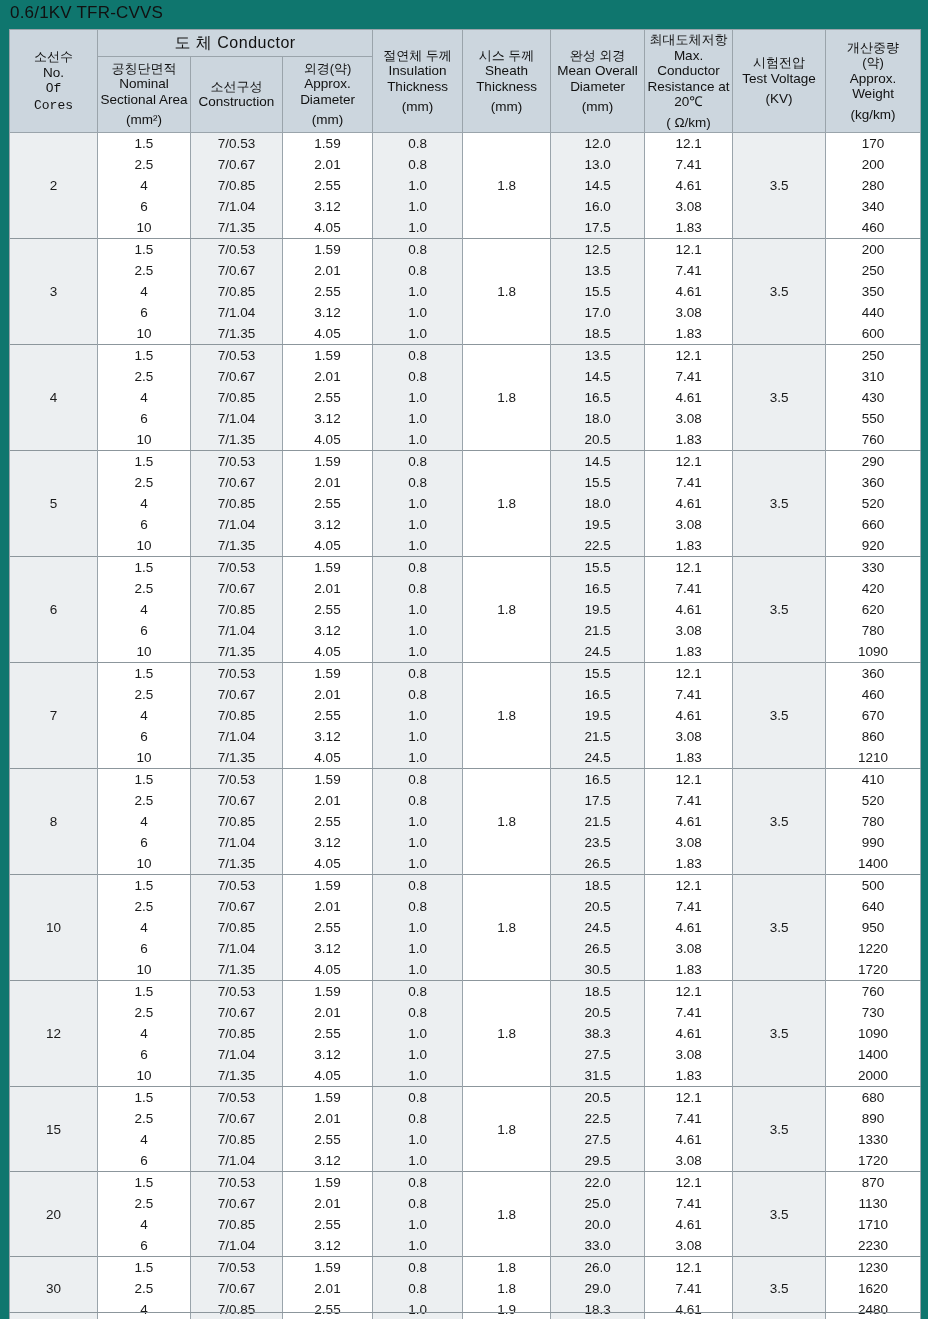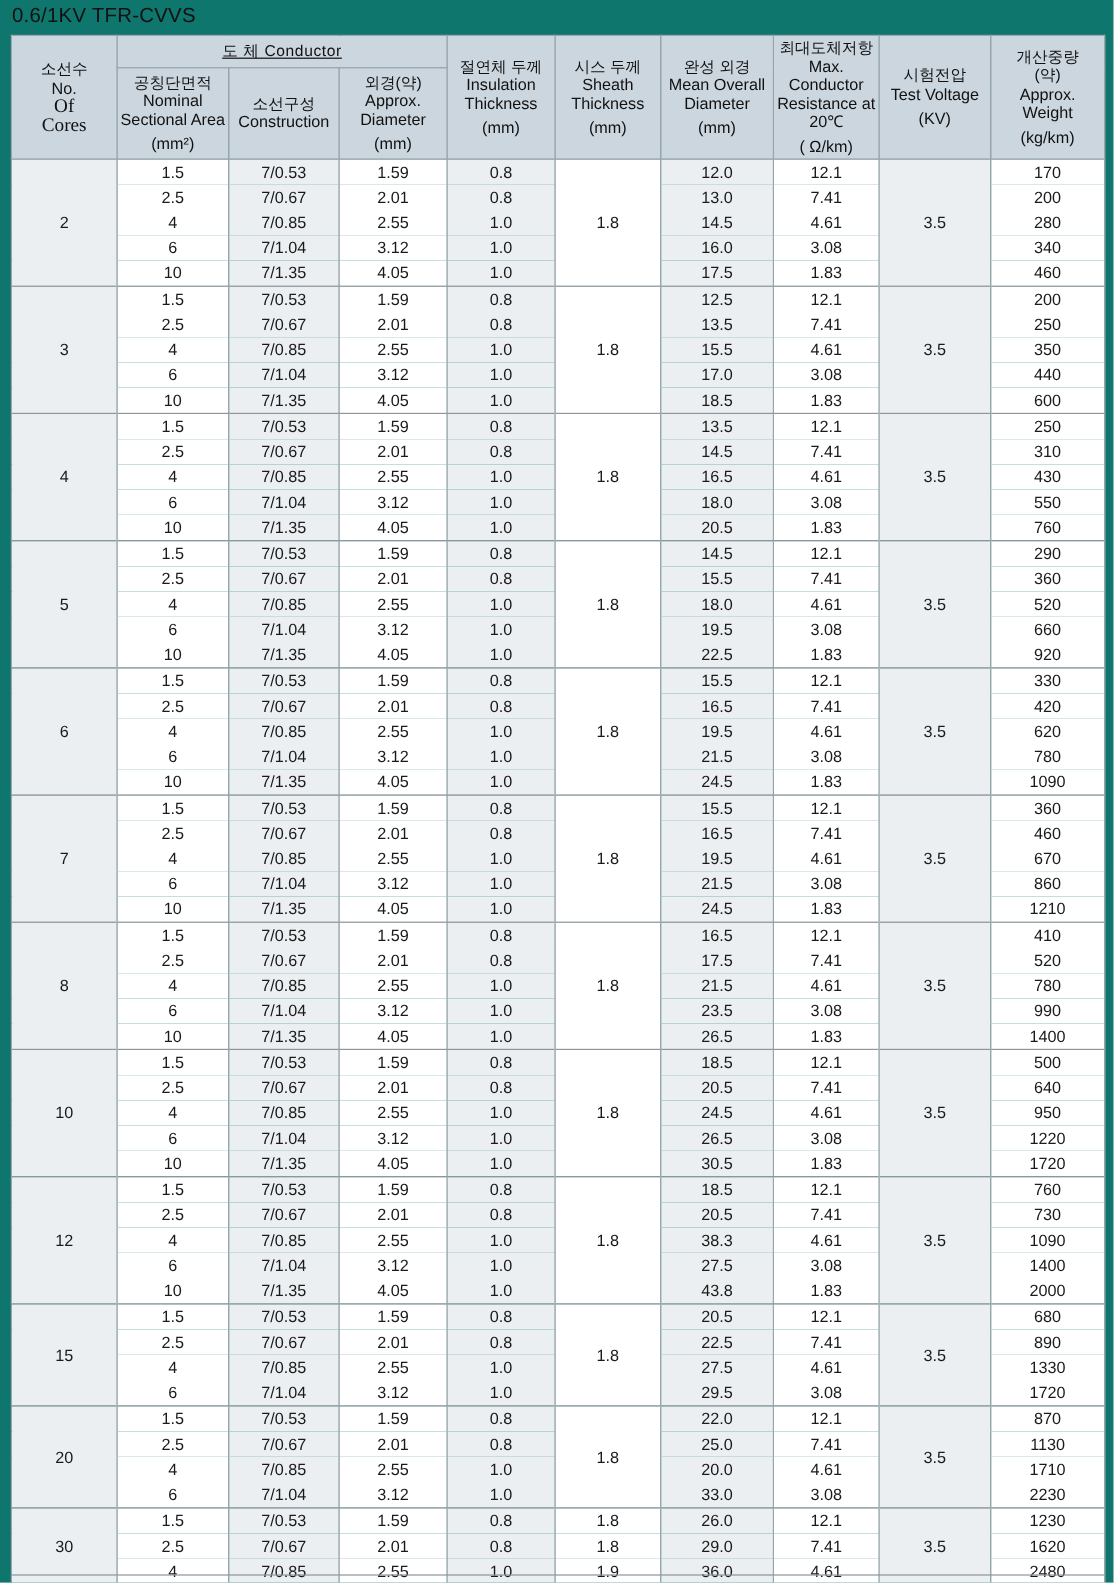--- a/index.html
+++ b/index.html
@@ -47,27 +47,26 @@
     border: 1px solid #9aa4ab;
     color: #111111;
     font-weight: normal;
     font-size: 13.5px;
     line-height: 15.5px;
     padding: 2px 2px;
     vertical-align: middle;
     text-align: center;
   }
   thead th.grouphead {
-    font-size: 13px;
+    font-size: 16px;
     letter-spacing: 0.5px;
     padding: 4px 0 5px;
-    text-decoration: underline;
   }
   .kr { font-size: 13px; }
-  .serif { font-family: Liberation Serif, serif; font-size: 16px; }
+  .serif { font-family: Liberation Mono, monospace; font-size: 13px; }
   .unit { display: block; margin-top: 5px; }
 
   
   tbody td {
     font-size: 13.5px;
     color: #1a1a1a;
     text-align: center;
     vertical-align: middle;
     border-left: 1px solid #9aa4ab;
     border-right: 1px solid #9aa4ab;
@@ -595,21 +594,21 @@
           <td class="sh">1.0</td>
           <td class="sh">27.5</td>
           <td>3.08</td>
           <td>1400</td>
         </tr>
         <tr class="group-last">
           <td>10</td>
           <td class="sh">7/1.35</td>
           <td>4.05</td>
           <td class="sh">1.0</td>
-          <td class="sh">43.8</td>
+          <td class="sh">31.5</td>
           <td>1.83</td>
           <td>2000</td>
         </tr>
         <tr class="group-first">
           <td class="merged cores" rowspan="4">15</td>
           <td>1.5</td>
           <td class="sh">7/0.53</td>
           <td>1.59</td>
           <td class="sh">0.8</td>
           <td class="merged" rowspan="4">1.8</td>
@@ -705,21 +704,21 @@
           <td class="sh">29.0</td>
           <td>7.41</td>
           <td>1620</td>
         </tr>
         <tr class="group-last">
           <td>4</td>
           <td class="sh">7/0.85</td>
           <td>2.55</td>
           <td class="sh">1.0</td>
           <td>1.9</td>
-          <td class="sh">36.0</td>
+          <td class="sh">18.3</td>
           <td>4.61</td>
           <td>2480</td>
         </tr>
       </tbody>
   </table>
 
   <div id="table-bottom-rule"></div>
 </div>
 
 </body></html>

